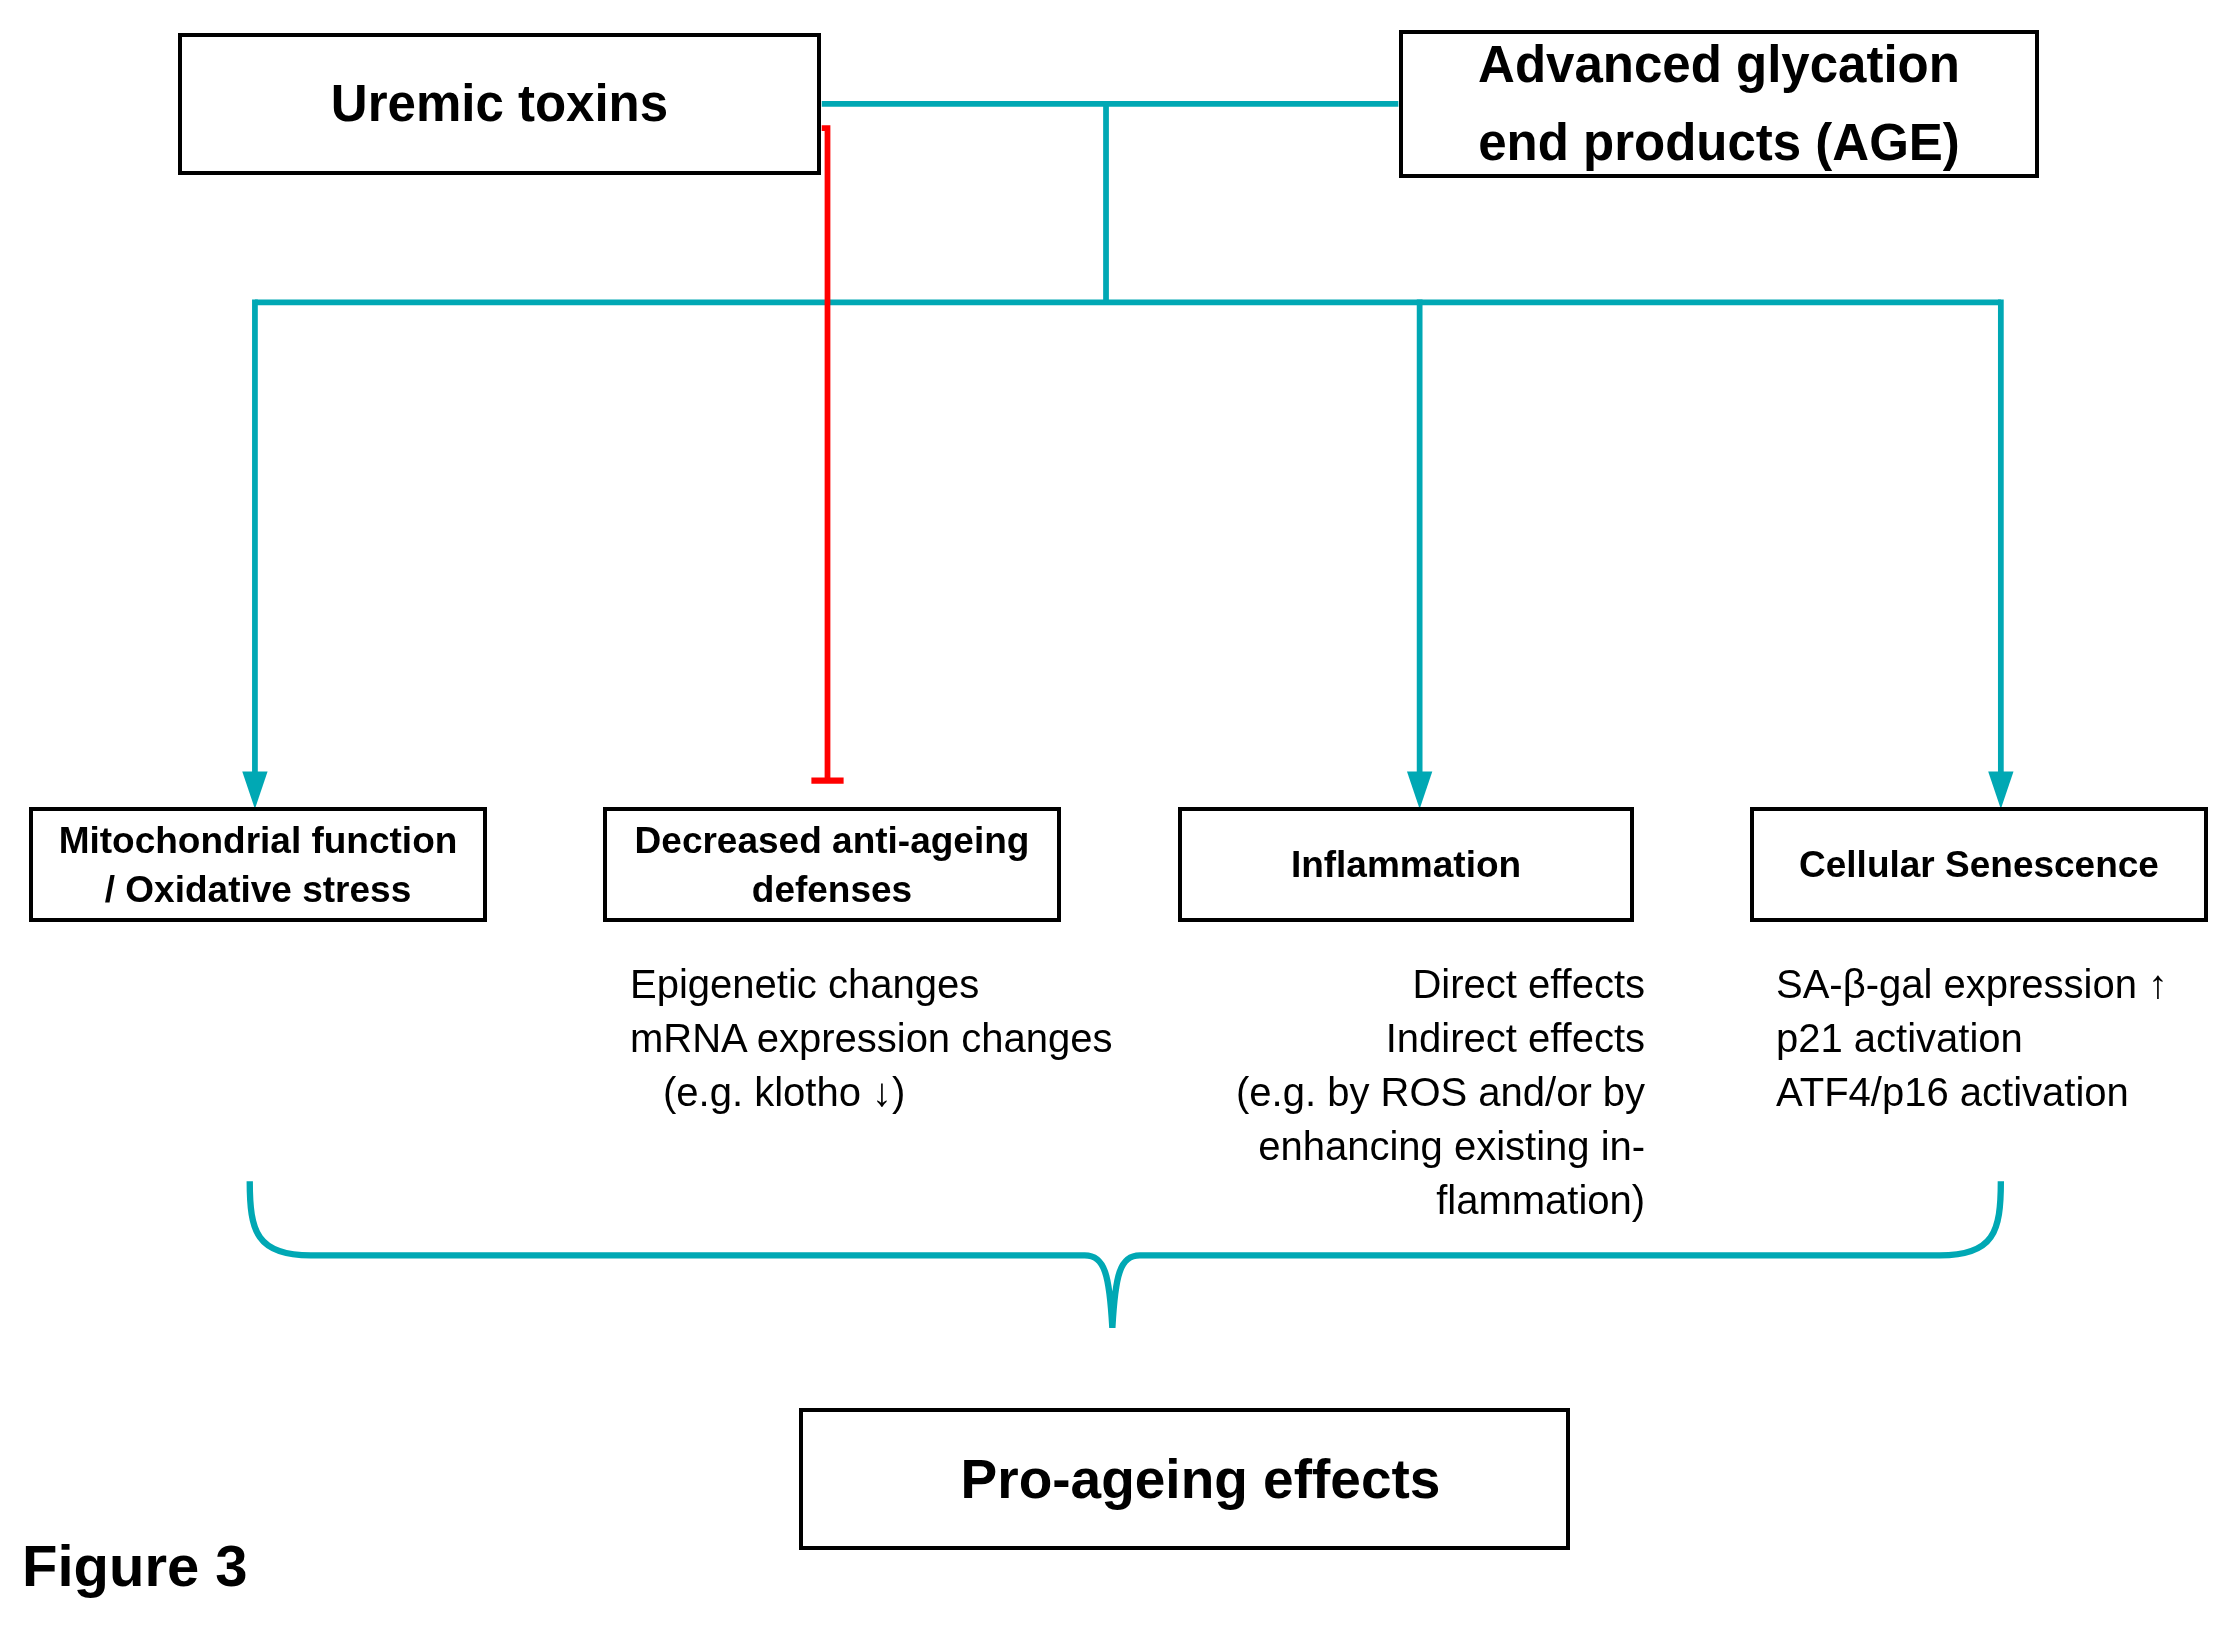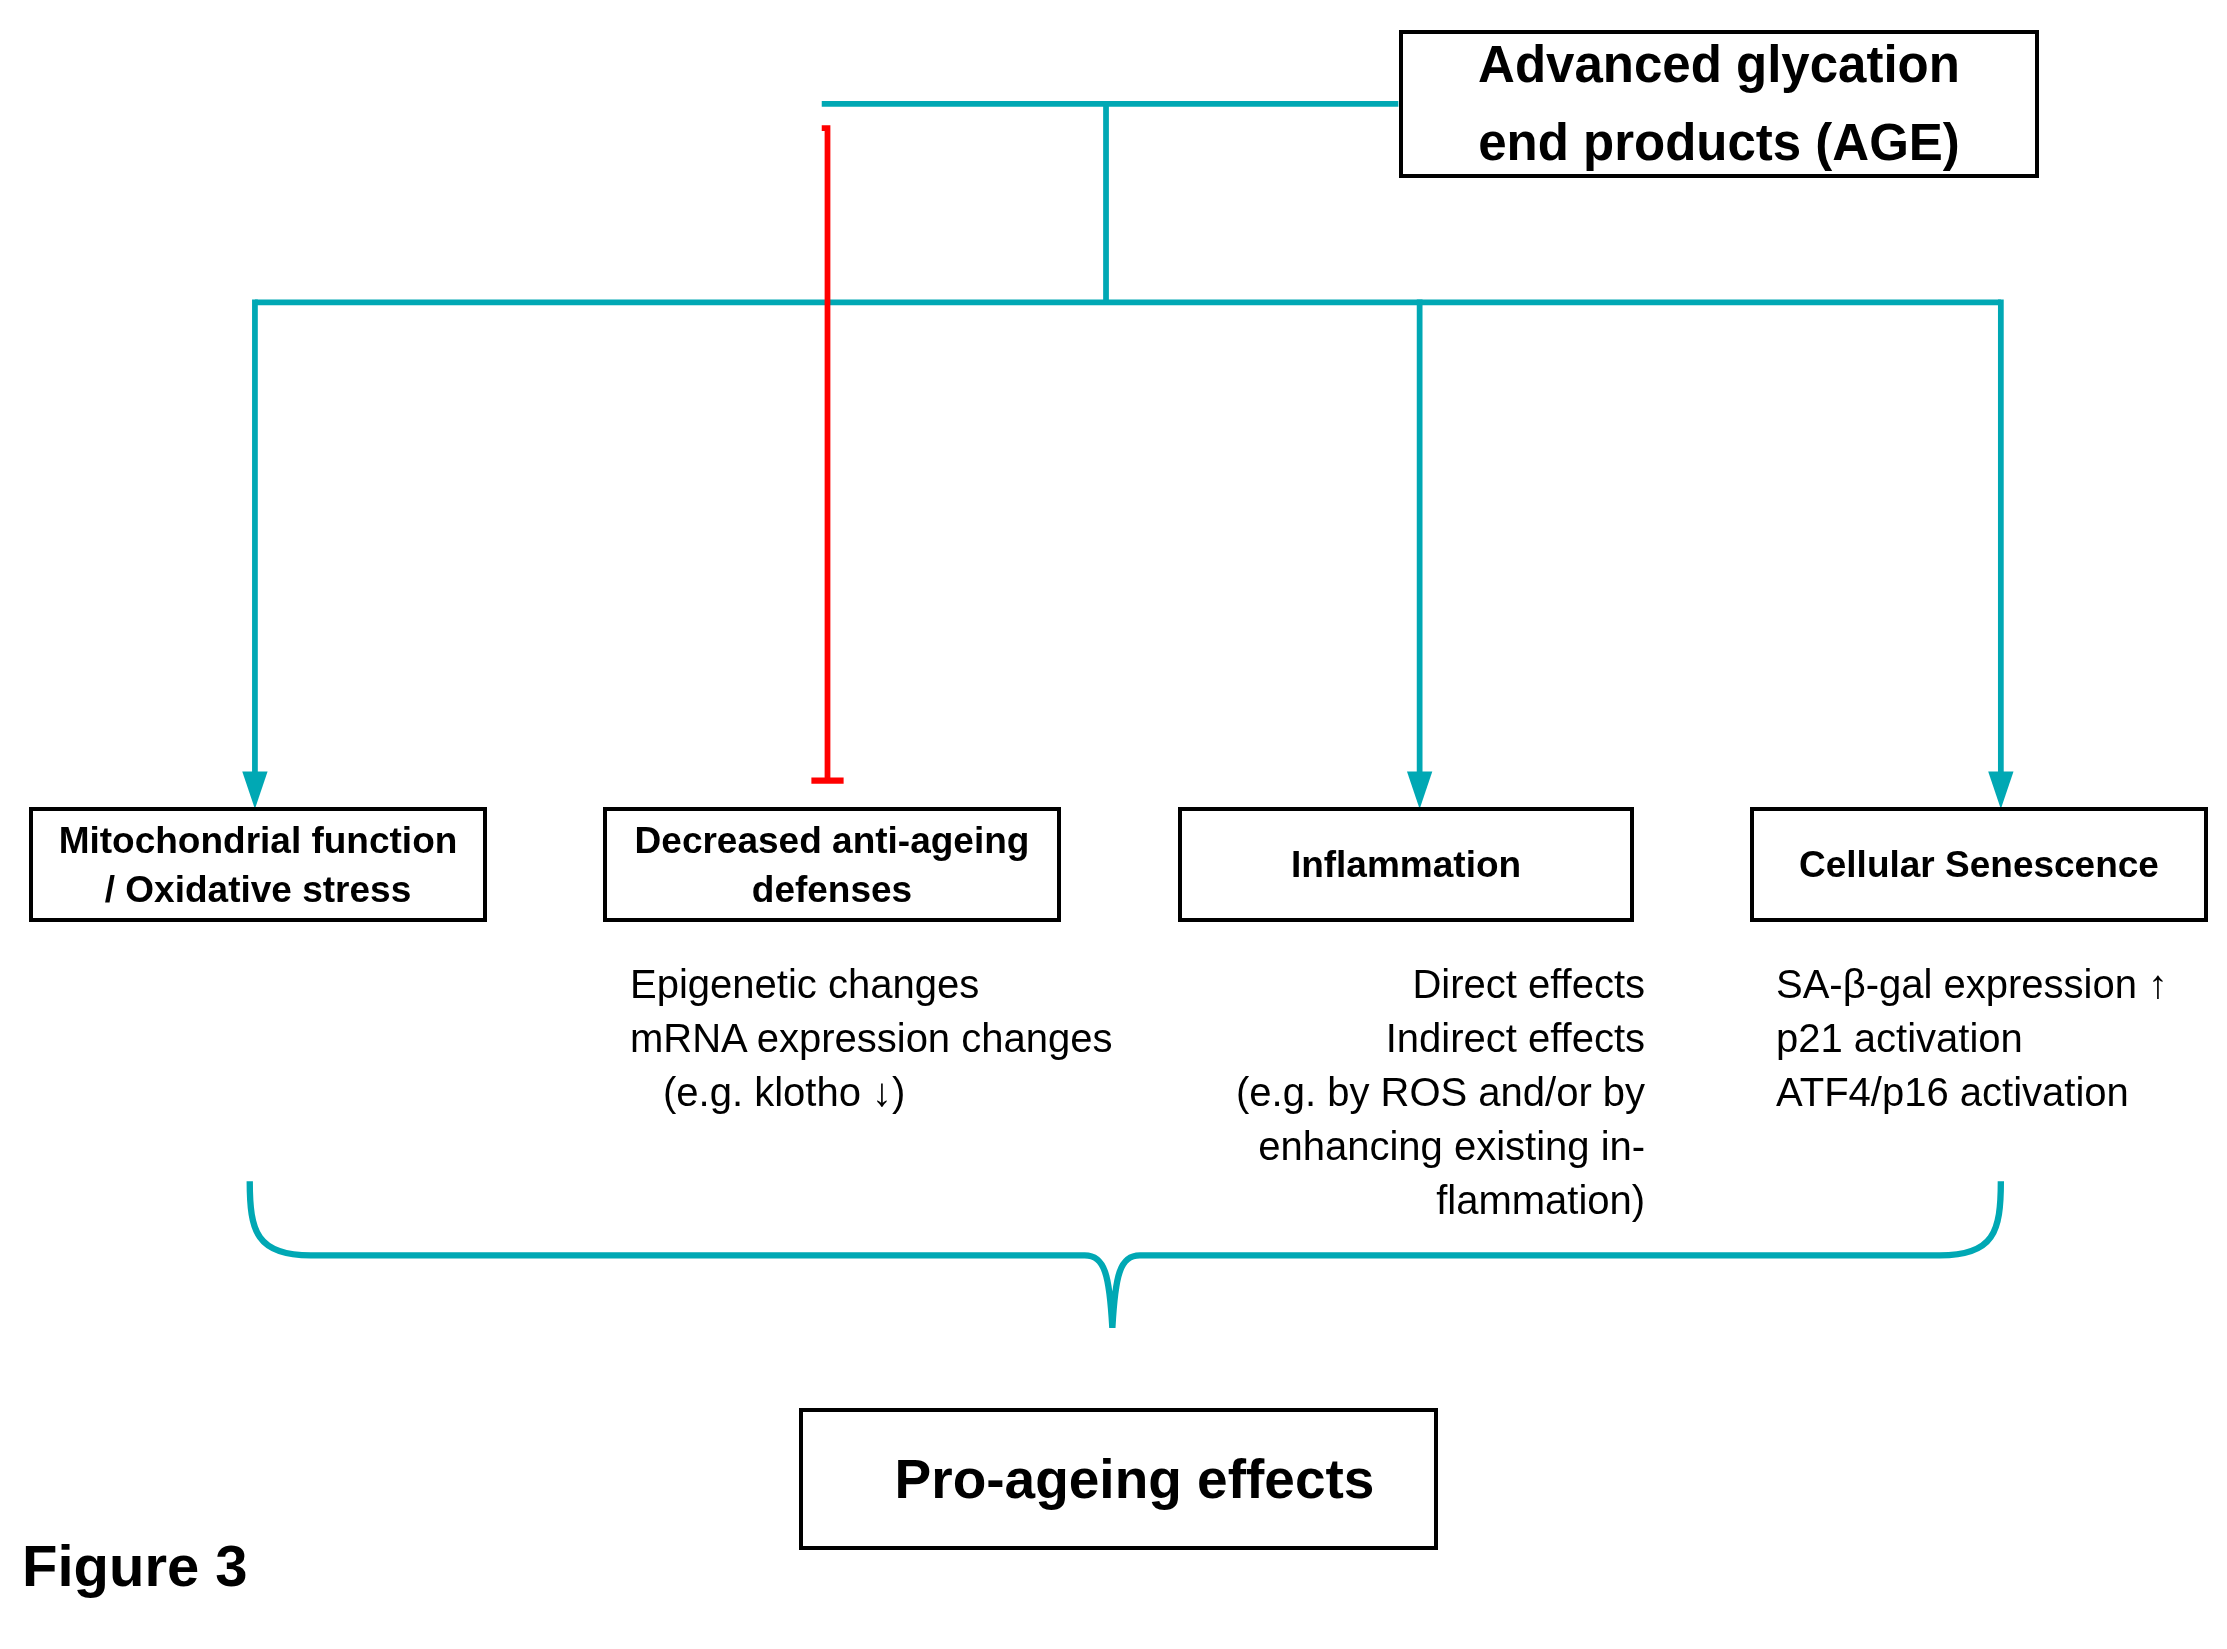--- a/index.html
+++ b/index.html
@@ -84,20 +84,23 @@
 
     <path d="M 434 2052
              C 434 2140, 446 2181, 540 2181
              L 1885 2181
              C 1920 2181, 1928 2215, 1933 2307
              C 1938 2215, 1946 2181, 1981 2181
              L 3371 2181
              C 3465 2181, 3477 2140, 3477 2052" fill="none" stroke="#00A8B4" stroke-width="11"></path>
   </svg>
 
+  <div class="box source" style="left:178px; top:33px; width:643px; height:142px;">
+    <div>Uremic toxins</div>
+  </div>
 
   <div class="box source" style="left:1399px; top:30px; width:640px; height:148px;">
     <div>Advanced glycation</div>
     <div>end products (AGE)</div>
   </div>
 
   <div class="box pathway" style="left:29px; top:807px; width:458px; height:115px;">
     <div>Mitochondrial function</div>
     <div>/ Oxidative stress</div>
   </div>
@@ -129,20 +132,20 @@
     <div class="detail-line indent">enhancing existing in-</div>
     <div class="detail-line indent">flammation)</div>
   </div>
 
   <div class="detail-list" style="left:1776px; top:957px;">
     <div class="detail-line">SA-β-gal expression ↑</div>
     <div class="detail-line">p21 activation</div>
     <div class="detail-line">ATF4/p16 activation</div>
   </div>
 
-  <div class="box outcome" style="left:799px; top:1408px; width:639px; height:142px;padding-left:32px;">
+  <div class="box outcome" style="left:799px; top:1408px; width:771px; height:142px;padding-left:32px;">
     <div>Pro-ageing effects</div>
   </div>
 
   <div class="figure-label">Figure 3</div>
 
 </div>
 
 
 </body></html>

